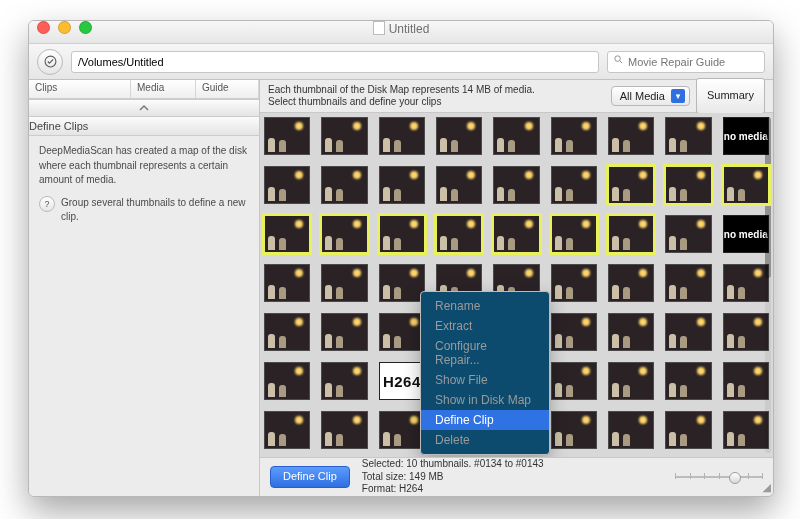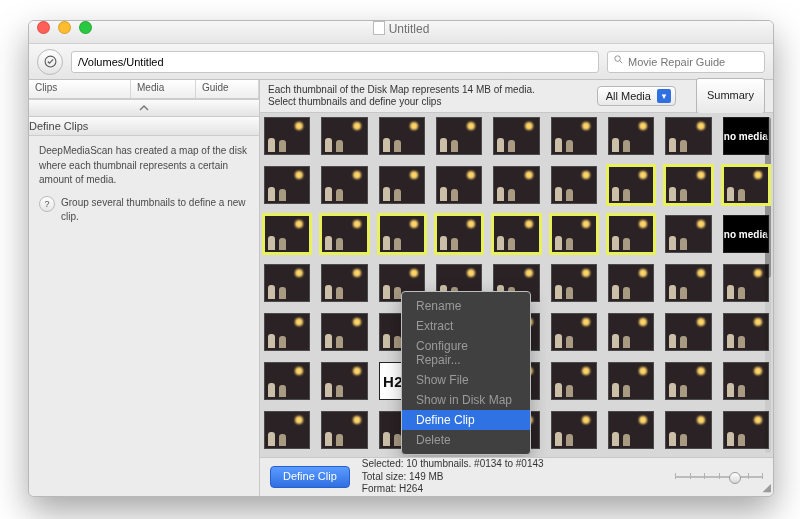--- a/index.html
+++ b/index.html
@@ -23,32 +23,32 @@
 .lcollapse{height:16px;background:linear-gradient(#fbfbfb,#e4e4e4);border-top:1px solid #ccc;border-bottom:1px solid #ccc;display:flex;align-items:center;justify-content:center;color:#6b6b6b}
 .lpanel-title{height:18px;background:linear-gradient(#fbfbfb,#e4e4e4);border-bottom:1px solid #ccc;text-align:left;font-weight:400;font-size:11px;line-height:18px;color:#444}
 .lpanel-body{flex:0 0 auto;padding:8px 10px 12px;font-size:10px;color:#4a4a4a;line-height:1.45}
 .help-row{margin-top:8px;display:flex;gap:6px;align-items:flex-start}
 .help-badge{width:14px;height:14px;border:1px solid #bbb;border-radius:50%;background:linear-gradient(#fff,#e6e6e6);font-size:9px;text-align:center;line-height:14px;color:#555}
 .right{flex:1;display:flex;flex-direction:column;min-width:0}
 .rhead{height:32px;border-bottom:1px solid #c8c8c8;display:flex;align-items:center;padding:0 8px;background:#ececec}
 .rhead .instr{flex:1;font-size:10px;color:#333;line-height:1.2}
 .select-media{height:18px;font-size:11px;border:1px solid #b7b7b7;border-radius:4px;background:linear-gradient(#fff,#e9e9e9);padding:0 4px 0 8px;display:flex;align-items:center;gap:6px;color:#222}
 .select-caret{width:14px;height:14px;background:#2f6fe0;border-radius:2px;color:#fff;display:flex;align-items:center;justify-content:center;font-size:9px}
-.btn{height:18px;border:1px solid #b7b7b7;border-radius:3px;background:linear-gradient(#fff,#e9e9e9);padding:8px 10px;font-size:11px;line-height:16px;color:#222;margin-left:20px}
+.btn{height:18px;border:1px solid #b7b7b7;border-radius:3px;background:linear-gradient(#fff,#e9e9e9);padding:8px 10px;font-size:11px;line-height:16px;color:#222;margin-left:6px}
 .grid-area{flex:1;overflow:hidden;background:#d8d8d8;position:relative}
 .grid{display:grid;grid-template-columns:repeat(9,1fr);gap:11px;padding:4px}
 .thumb{height:36px;background:#2a2224;border:1px solid #4a4a4a;position:relative;overflow:hidden}
 .thumb.sel{outline:3px solid #e8f05a;outline-offset:-1px;z-index:1}
 .thumb .ppl{position:absolute;bottom:2px;left:3px;width:7px;height:14px;background:#cbbfa7;border-radius:3px 3px 0 0}
 .thumb .ppl2{position:absolute;bottom:2px;left:14px;width:7px;height:12px;background:#a99a82;border-radius:3px 3px 0 0}
 .thumb .glow{position:absolute;top:4px;right:6px;width:8px;height:8px;background:#ffd56a;border-radius:50%;filter:blur(1px)}
 .h264,.nomedia{background:#fff;border:1px solid #222;display:flex;align-items:center;justify-content:center;font-weight:800;font-family:Helvetica,Arial,sans-serif}
 .h264{font-size:15px;color:#111;letter-spacing:.5px}
 .nomedia{font-size:10px;background:#000;color:#fff;font-weight:700}
-.ctx{position:absolute;left:141px;top:178px;width:128px;background:#404040;border:1px solid #bcbcbc;border-radius:4px;box-shadow:0 6px 18px rgba(0,0,0,.28);padding:4px 0;z-index:50}
+.ctx{position:absolute;left:160px;top:178px;width:128px;background:#0c4a6e;border:1px solid #bcbcbc;border-radius:4px;box-shadow:0 6px 18px rgba(0,0,0,.28);padding:4px 0;z-index:50}
 .ctx-item{padding:3px 14px;font-size:12px;color:#9a9a9a}
 .ctx-item.on{background:#2f72e3;color:#fff}
 .footer{height:38px;border-top:1px solid #c8c8c8;background:#ececec;display:flex;align-items:center;padding:0 10px;gap:12px}
 .btn-primary{height:20px;border:1px solid #2a5ecc;border-radius:4px;background:linear-gradient(#5b9cff,#2f6fe0);color:#fff;font-size:11px;padding:0 12px;line-height:18px}
 .footer-info{font-size:10px;color:#333;line-height:1.25}
 .slider{margin-left:auto;width:88px;height:14px;position:relative}
 .slider .track{position:absolute;left:0;right:0;top:6px;height:2px;background:#bcbcbc;border-radius:1px}
 .slider .ticks{position:absolute;left:0;right:0;top:3px;display:flex;justify-content:space-between}
 .slider .ticks span{width:1px;height:6px;background:#b3b3b3}
 .slider .knob{position:absolute;top:2px;left:54px;width:10px;height:10px;border-radius:50%;background:linear-gradient(#fff,#d8d8d8);border:1px solid #9c9c9c}

